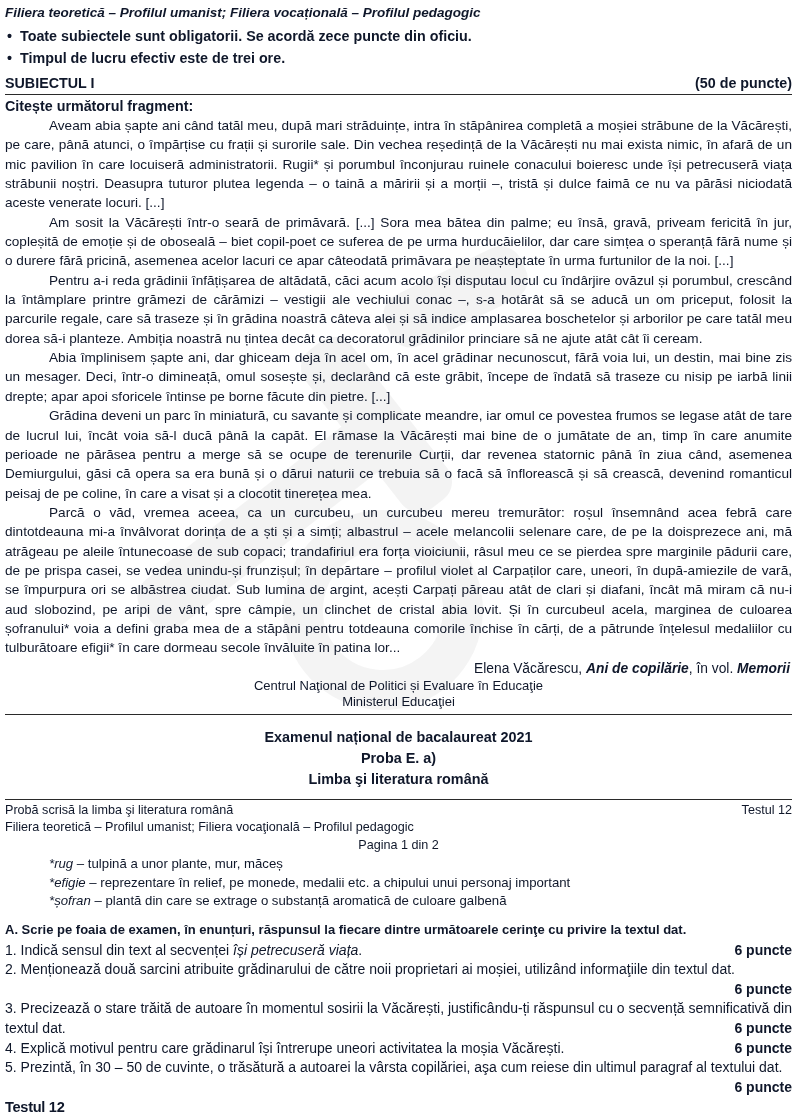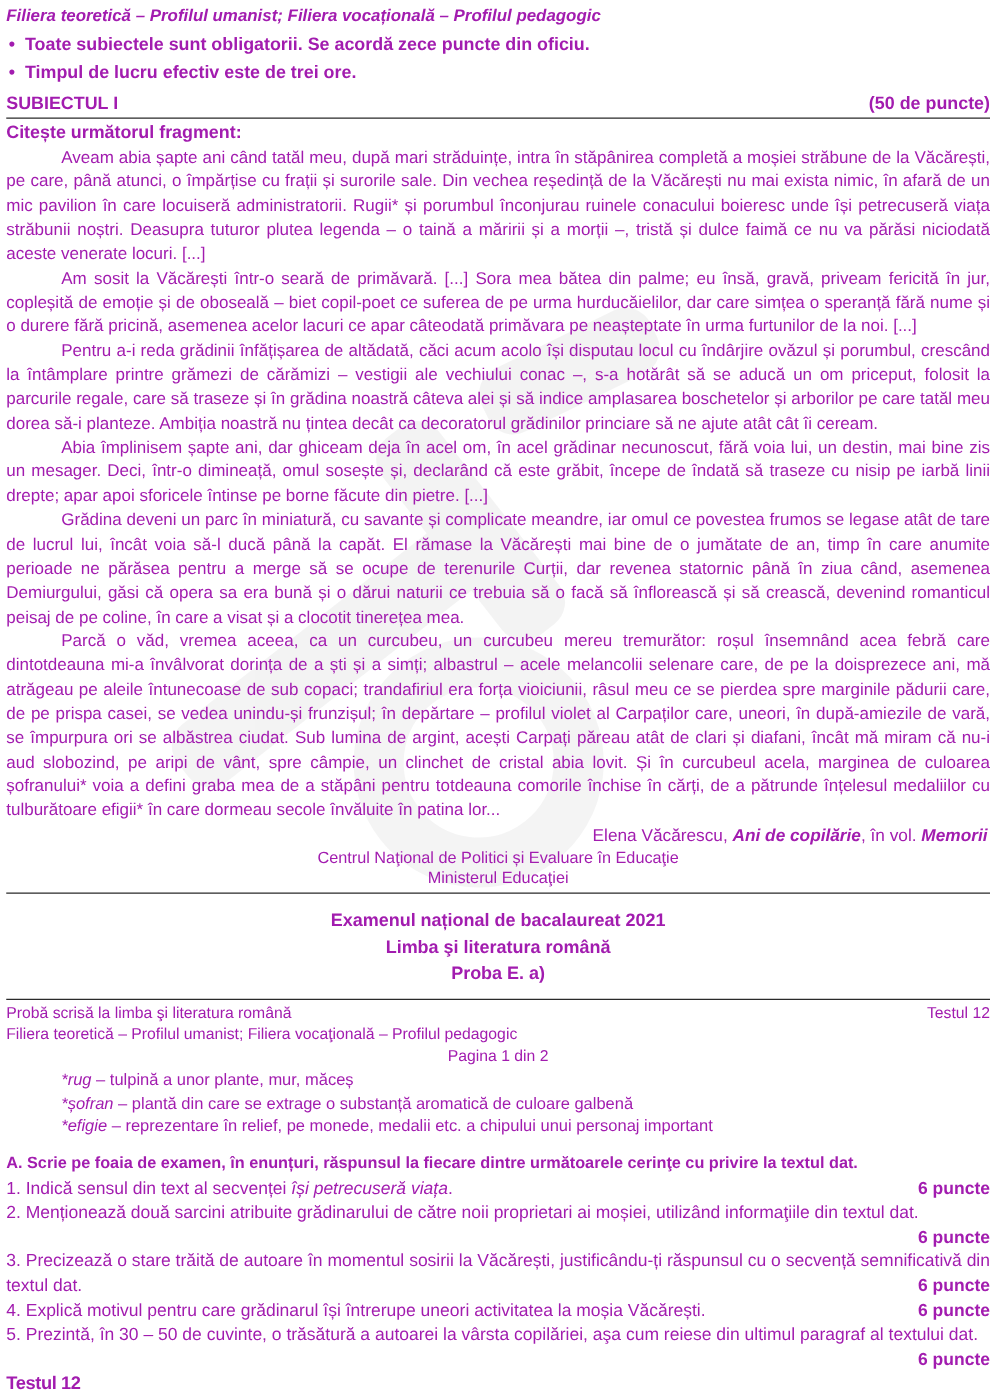--- a/index.html
+++ b/index.html
@@ -2,21 +2,21 @@
 <html lang="ro"><head>
 <meta charset="utf-8">
 <style>
   html,body{margin:0;padding:0;}
   body{background:#ffffff;}
   .page{
     position:relative;
     width:797px;height:1117px;
     margin:0 auto;
     background:#ffffff;
-    color:#a21caf;
+    color:#0f172a;
     font-family:"Liberation Sans", sans-serif;
     box-sizing:border-box;
     padding:4px 5px 0 5px;
     overflow:hidden;
   }
   .content{position:relative;z-index:1;}
 
   
   .watermark{
     position:absolute;top:290px;left:70px;width:620px;height:340px;
@@ -111,39 +111,39 @@
       <span>Elena Văcărescu, </span><span class="it">Ani de copilărie</span><span>, în vol. </span><span class="it">Memorii</span>
     </div>
 
     <div class="inst">Centrul Naţional de Politici și Evaluare în Educaţie</div>
     <div class="inst">Ministerul Educaţiei</div>
 
     <hr class="rule">
 
     <div class="exam-header">
       <div>Examenul național de bacalaureat 2021</div>
+      <div>Proba E. a)</div>
       <div>Limba şi literatura română</div>
-      <div>Proba E. a)</div>
     </div>
 
     <hr class="rule">
 
     <div class="pf">
       <div class="pf-row">
         <span>Probă scrisă la limba şi literatura română</span>
         <span>Testul 12</span>
       </div>
       <div class="pf-filiera">Filiera teoretică – Profilul umanist; Filiera vocaţională – Profilul pedagogic</div>
       <div class="pf-page">Pagina 1 din 2</div>
     </div>
 
     <div class="footnotes">
       <div class="footnote"><span class="term">*rug</span><span> – tulpină a unor plante, mur, măceș</span></div>
+      <div class="footnote"><span class="term">*efigie</span><span> – reprezentare în relief, pe monede, medalii etc. a chipului unui personaj important</span></div>
       <div class="footnote"><span class="term">*șofran</span><span> – plantă din care se extrage o substanță aromatică de culoare galbenă</span></div>
-      <div class="footnote"><span class="term">*efigie</span><span> – reprezentare în relief, pe monede, medalii etc. a chipului unui personaj important</span></div>
     </div>
 
     <div class="section-a">A. Scrie pe foaia de examen, în enunțuri, răspunsul la fiecare dintre următoarele cerinţe cu privire la textul dat.</div>
 
     <div class="questions">
       <p class="q">
         <span>1. Indică sensul din text al secvenței </span><span class="it">își petrecuseră viața</span><span>.</span><span class="pts">6 puncte</span>
       </p>
       <p class="q">
         <span>2. Menționează două sarcini atribuite grădinarului de către noii proprietari ai moșiei, utilizând informaţiile din textul dat.</span><span class="it"></span><span></span><span class="pts">6 puncte</span>

